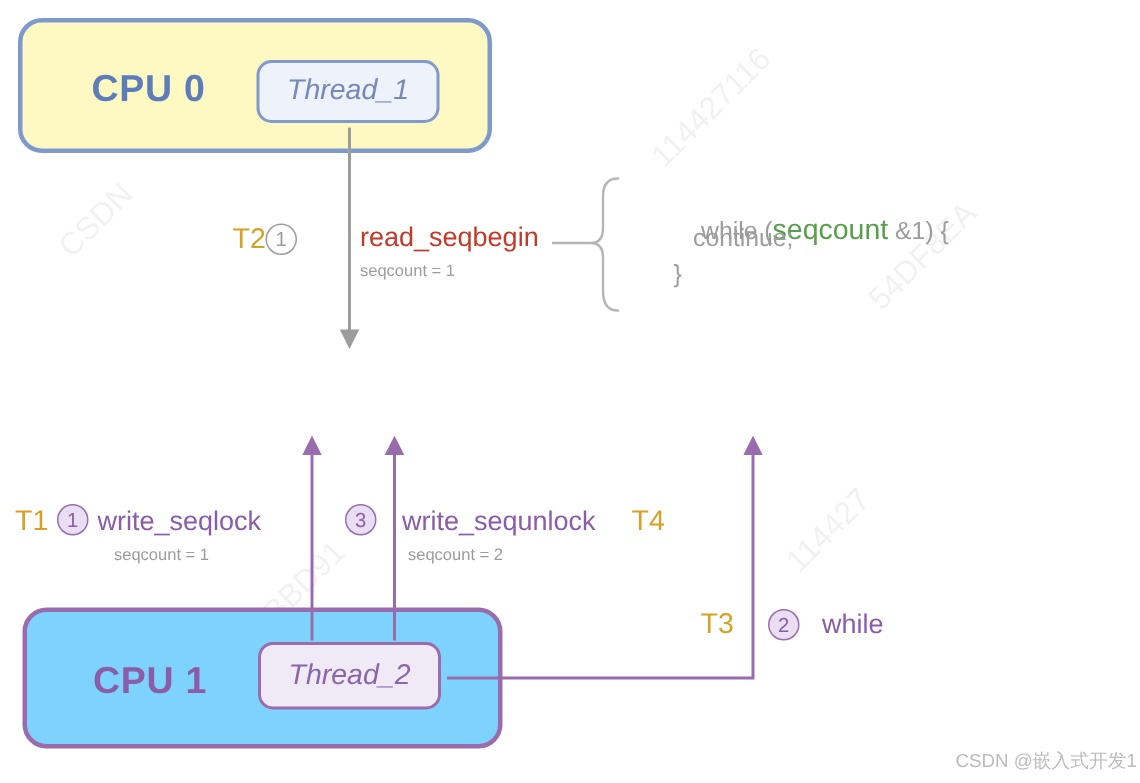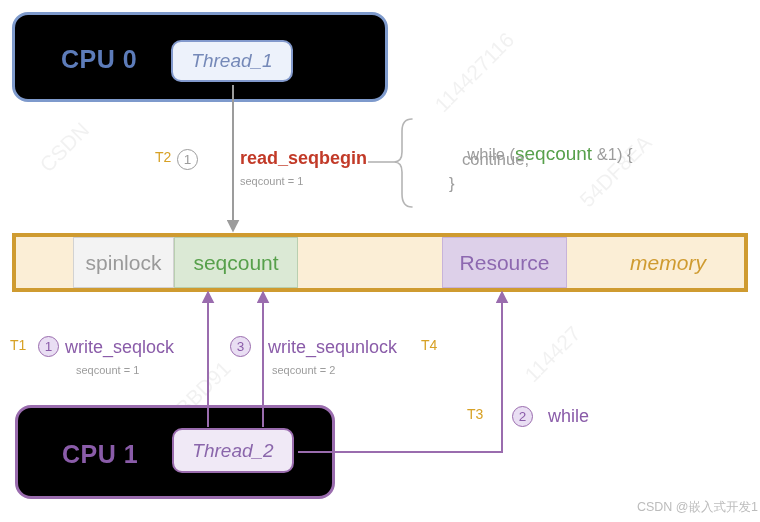--- a/index.html
+++ b/index.html
@@ -2,42 +2,42 @@
 <html><head>
 <meta charset="utf-8">
 <style>
   html,body{margin:0;padding:0;background:#fff;}
   #canvas{
     position:relative;width:760px;height:522px;background:#ffffff;overflow:hidden;
     font-family:"Liberation Sans","DejaVu Sans",sans-serif;
   }
   
   .cpu-box{position:absolute;box-sizing:border-box;border-radius:16px;}
-  #cpu0{left:12px;top:12px;width:376px;height:90px;background:#000000;border:3px solid #7e9acc;}
-  #cpu1{left:15px;top:405px;width:320px;height:94px;background:#000000;border:3px solid #9a6cae;}
+  #cpu0{left:12px;top:12px;width:316px;height:90px;background:#fef9c3;border:3px solid #7e9acc;}
+  #cpu1{left:15px;top:405px;width:320px;height:94px;background:#7dd3fc;border:3px solid #9a6cae;}
   .cpu-label{position:absolute;font-size:25px;font-weight:bold;letter-spacing:.5px;}
   #cpu0 .cpu-label{left:46px;top:30px;color:#5d7cba;}
   #cpu1 .cpu-label{left:44px;top:32px;color:#8a5ca9;}
   .thread-box{position:absolute;box-sizing:border-box;border-radius:10px;display:flex;
     align-items:center;justify-content:center;font-size:19px;font-style:italic;}
   #thread1{left:156px;top:25px;width:122px;height:42px;background:#edf2fb;border:2px solid #8299cc;color:#7589b8;}
   #thread2{left:154px;top:20px;width:122px;height:45px;background:#f0e9f6;border:2px solid #9a6cae;color:#8a66ab;}
   
   #membar{position:absolute;left:12px;top:233px;width:736px;height:59px;box-sizing:border-box;
     background:#fbeed6;border:4px solid #cf9b30;}
   .mem-cell{position:absolute;top:0;height:51px;box-sizing:border-box;display:flex;
     align-items:center;justify-content:center;font-size:21px;}
   #cell-spinlock{left:57px;width:101px;background:#f3f3f3;border:1px solid #d2d2d2;color:#9a9a9a;}
   #cell-seqcount{left:158px;width:124px;background:#dbe9d5;border:1px solid #b9cfb0;color:#57a04b;}
   #cell-resource{left:426px;width:125px;background:#ddd0e9;border:1px solid #c7b3da;color:#8d68b0;}
   #mem-label{position:absolute;left:591px;top:0;width:122px;height:51px;display:flex;align-items:center;
     justify-content:center;font-size:21px;font-style:italic;color:#cf9b30;}
   
   .lbl{position:absolute;white-space:pre;}
-  .gold{color:#d7a125;font-size:14px;}
+  .gold{color:#d7a125;font-size:19px;}
   .red{color:#c23a28;font-size:18px;}
   .purple{color:#8a5ca9;font-size:18px;}
   .gray{color:#9c9c9c;font-size:11px;}
   .badge{position:absolute;width:21px;height:21px;border-radius:50%;box-sizing:border-box;
     display:flex;align-items:center;justify-content:center;font-size:13.5px;}
   .badge-gray{border:1.5px solid #9c9c9c;color:#9c9c9c;background:#fff;}
   .badge-purple{border:1.5px solid #9a6cae;color:#8a5ca9;background:#e9def3;}
   
   .code-line{position:absolute;white-space:pre;color:#9c9c9c;font-size:16.5px;}
   .code-var{color:#57a04b;font-size:19px;}
@@ -60,32 +60,20 @@
   <span class="wm" style="left:145px;top:430px;">E04BBD91</span>
   <span class="wm" style="left:520px;top:370px;">114427</span>
 
   <div id="cpu0" class="cpu-box">
     <span class="cpu-label">CPU 0</span>
     <div id="thread1" class="thread-box">
       <span>Thread_1</span>
     </div>
   </div>
 
-  <div id="membar">
-    <div id="cell-spinlock" class="mem-cell">
-      <span>spinlock</span>
-    </div>
-    <div id="cell-seqcount" class="mem-cell">
-      <span>seqcount</span>
-    </div>
-    <div id="cell-resource" class="mem-cell">
-      <span>Resource</span>
-    </div>
-    <div id="mem-label">memory</div>
-  </div>
 
   <div id="cpu1" class="cpu-box">
     <span class="cpu-label">CPU 1</span>
     <div id="thread2" class="thread-box">
       <span>Thread_2</span>
     </div>
   </div>
 
   <svg id="arrows" width="760" height="522" viewBox="0 0 760 522">
     <defs>
@@ -99,21 +87,21 @@
     <line x1="233" y1="85" x2="233" y2="230" stroke="#9c9c9c" stroke-width="2" marker-end="url(#arrG)"></line>
     <line x1="208" y1="427" x2="208" y2="293" stroke="#9a6cae" stroke-width="2" marker-end="url(#arrP)"></line>
     <line x1="263" y1="427" x2="263" y2="293" stroke="#9a6cae" stroke-width="2" marker-end="url(#arrP)"></line>
     <polyline points="298,452 502,452 502,293" fill="none" stroke="#9a6cae" stroke-width="2" stroke-linejoin="miter" marker-end="url(#arrP)"></polyline>
     <line x1="368" y1="162" x2="394" y2="162" stroke="#b5b5b5" stroke-width="1.6"></line>
     <path d="M412 119 Q402 119 402 131 L402 152 Q402 162 394 162 Q402 162 402 172 L402 194 Q402 207 412 207" fill="none" stroke="#b5b5b5" stroke-width="1.6" stroke-linecap="round"></path>
   </svg>
 
   <span class="lbl gold" style="left:155px;top:149px;">T2</span>
   <span class="badge badge-gray" style="left:177px;top:149px;">1</span>
-  <span class="lbl red" style="left:240px;top:148px;font-weight:bold;">read_seqbegin</span>
+  <span class="lbl red" style="left:240px;top:148px;">read_seqbegin</span>
   <span class="lbl gray" style="left:240px;top:175px;">seqcount = 1</span>
 
   <div class="code-line" style="left:449px;top:124px;">
     <span>while (</span><span class="code-var">seqcount</span><span> &amp;1) {</span>
   </div>
   <div class="code-line" style="left:462px;top:150px;">continue;</div>
   <div class="code-line" style="left:449px;top:174px;">}</div>
 
   <span class="lbl gold" style="left:10px;top:337px;">T1</span>
   <span class="badge badge-purple" style="left:38px;top:336px;">1</span>

